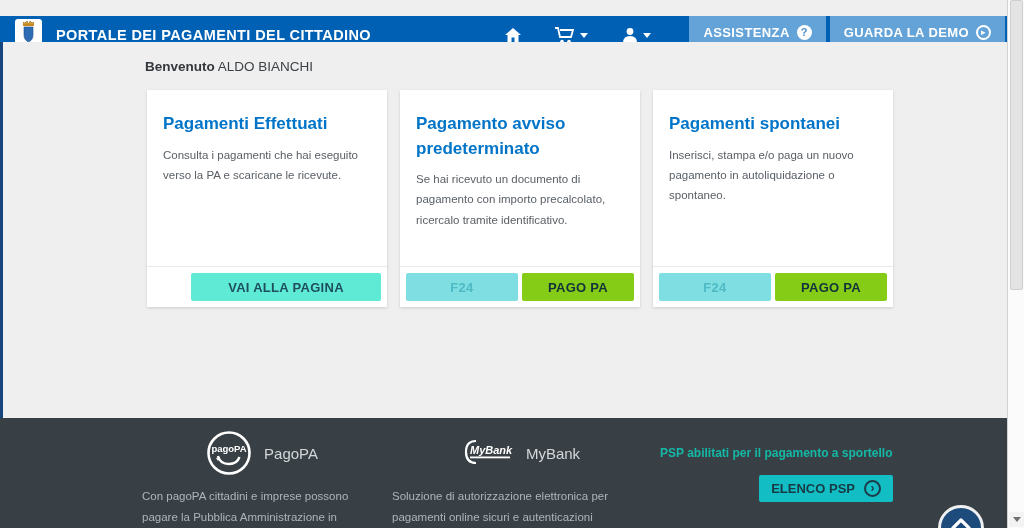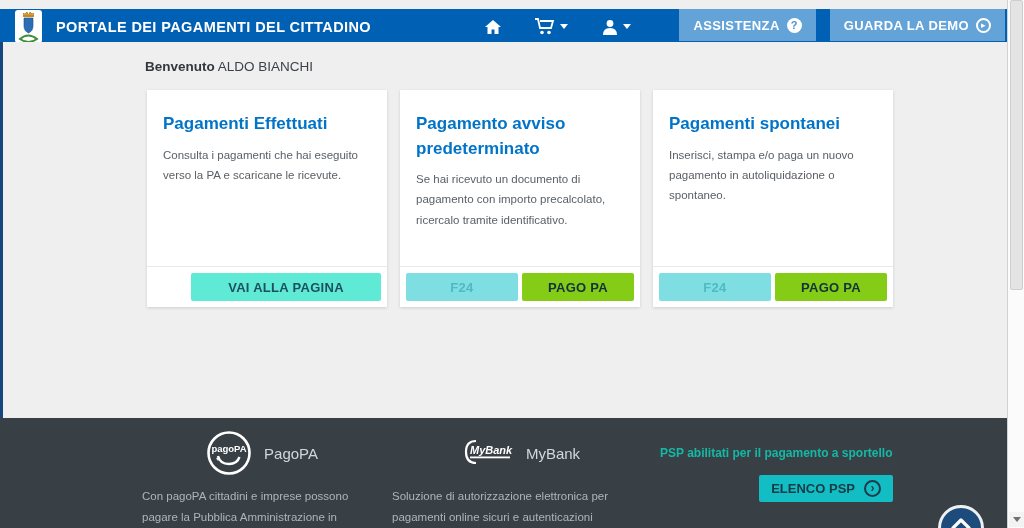--- a/index.html
+++ b/index.html
@@ -1,32 +1,32 @@
 <!DOCTYPE html>
 <html><head>
 <meta charset="utf-8">
 <style>
   * { margin:0; padding:0; box-sizing:border-box; }
   html,body { width:1024px; height:528px; overflow:hidden; }
   body { font-family:"Liberation Sans","DejaVu Sans",sans-serif; background:#efefef; }
   .page { position:relative; width:1024px; height:528px; background:#efefef; }
 
   
-  .header { position:absolute; top:9px; left:0; width:1024px; height:42px;
-            background:#0060b3; border-bottom:7px solid #d946ef; display:flex; align-items:center;justify-content:center; }
+  .header { position:absolute; top:16px; left:0; width:1024px; height:42px;
+            background:#0060b3; border-bottom:4px solid #d946ef; display:flex; align-items:center;justify-content:center; }
   .crest { width:29px; height:35px; margin-left:14px; flex:0 0 auto; }
   .header-title { color:#ffffff; font-weight:bold; font-size:14.5px; letter-spacing:.4px; margin-left:13px; }
   .header-spacer { flex:1; }
   .hicon { display:flex; align-items:center; color:#fff; margin-right:34px; cursor:pointer; }
   .hicon svg { display:block; }
   .caret { width:0; height:0; border-left:4px solid transparent; border-right:4px solid transparent;
            border-top:5px solid #ffffff; margin-left:5px; }
   .hbtn { height:22px; align-self:flex-start; background:#64a3d8; color:#ffffff; font-weight:bold;
           font-size:13px; letter-spacing:.4px; display:flex; align-items:center; justify-content:center;
-          padding:16px 14px; margin-left:14px; cursor:pointer; }
+          padding:16px 14px; margin-left:4px; cursor:pointer; }
   .q-circle { width:15px; height:15px; border-radius:50%; background:#ffffff; color:#4d92cc;
               font-size:11px; font-weight:bold; display:inline-flex; align-items:center; justify-content:center;
               margin-left:7px; }
   .demo-circle { width:15px; height:15px; border-radius:50%; border:2px solid #ffffff;
                  display:inline-flex; align-items:center; justify-content:center; margin-left:7px;
                  color:#ffffff; font-size:9px; font-weight:bold; }
 
   
   .main { position:absolute; top:42px; left:0; width:1024px; height:400px; background:#efefef;
           border-left:3px solid #16467d; }

